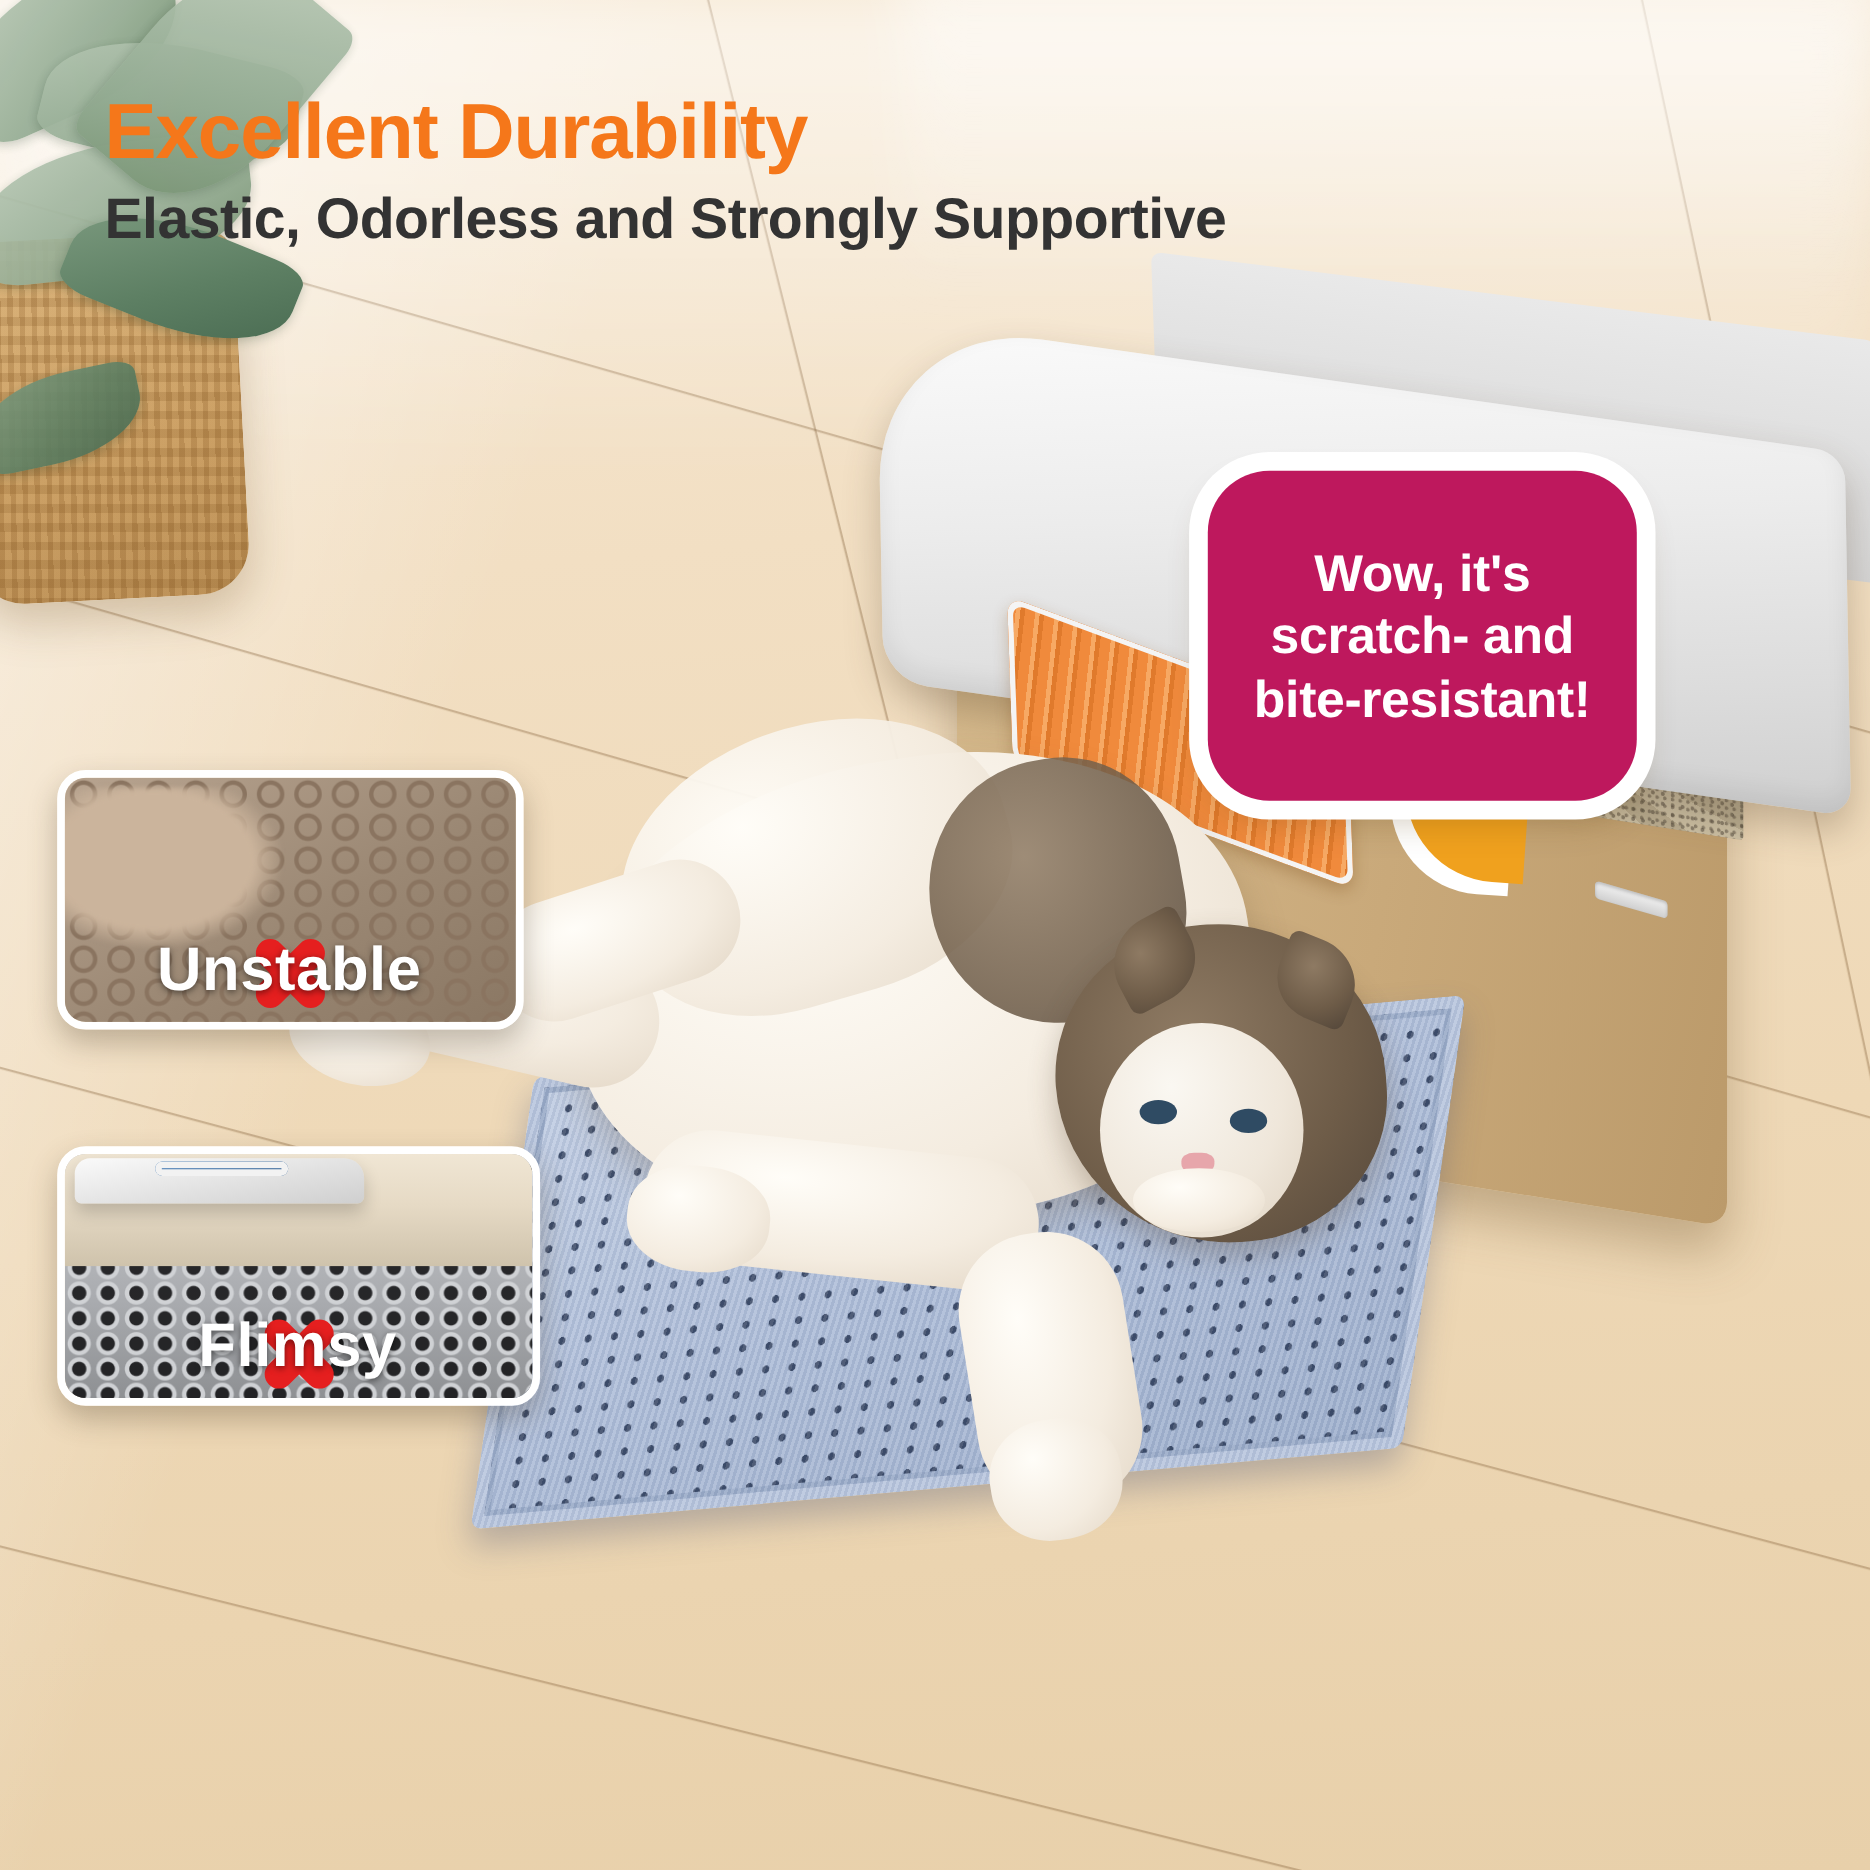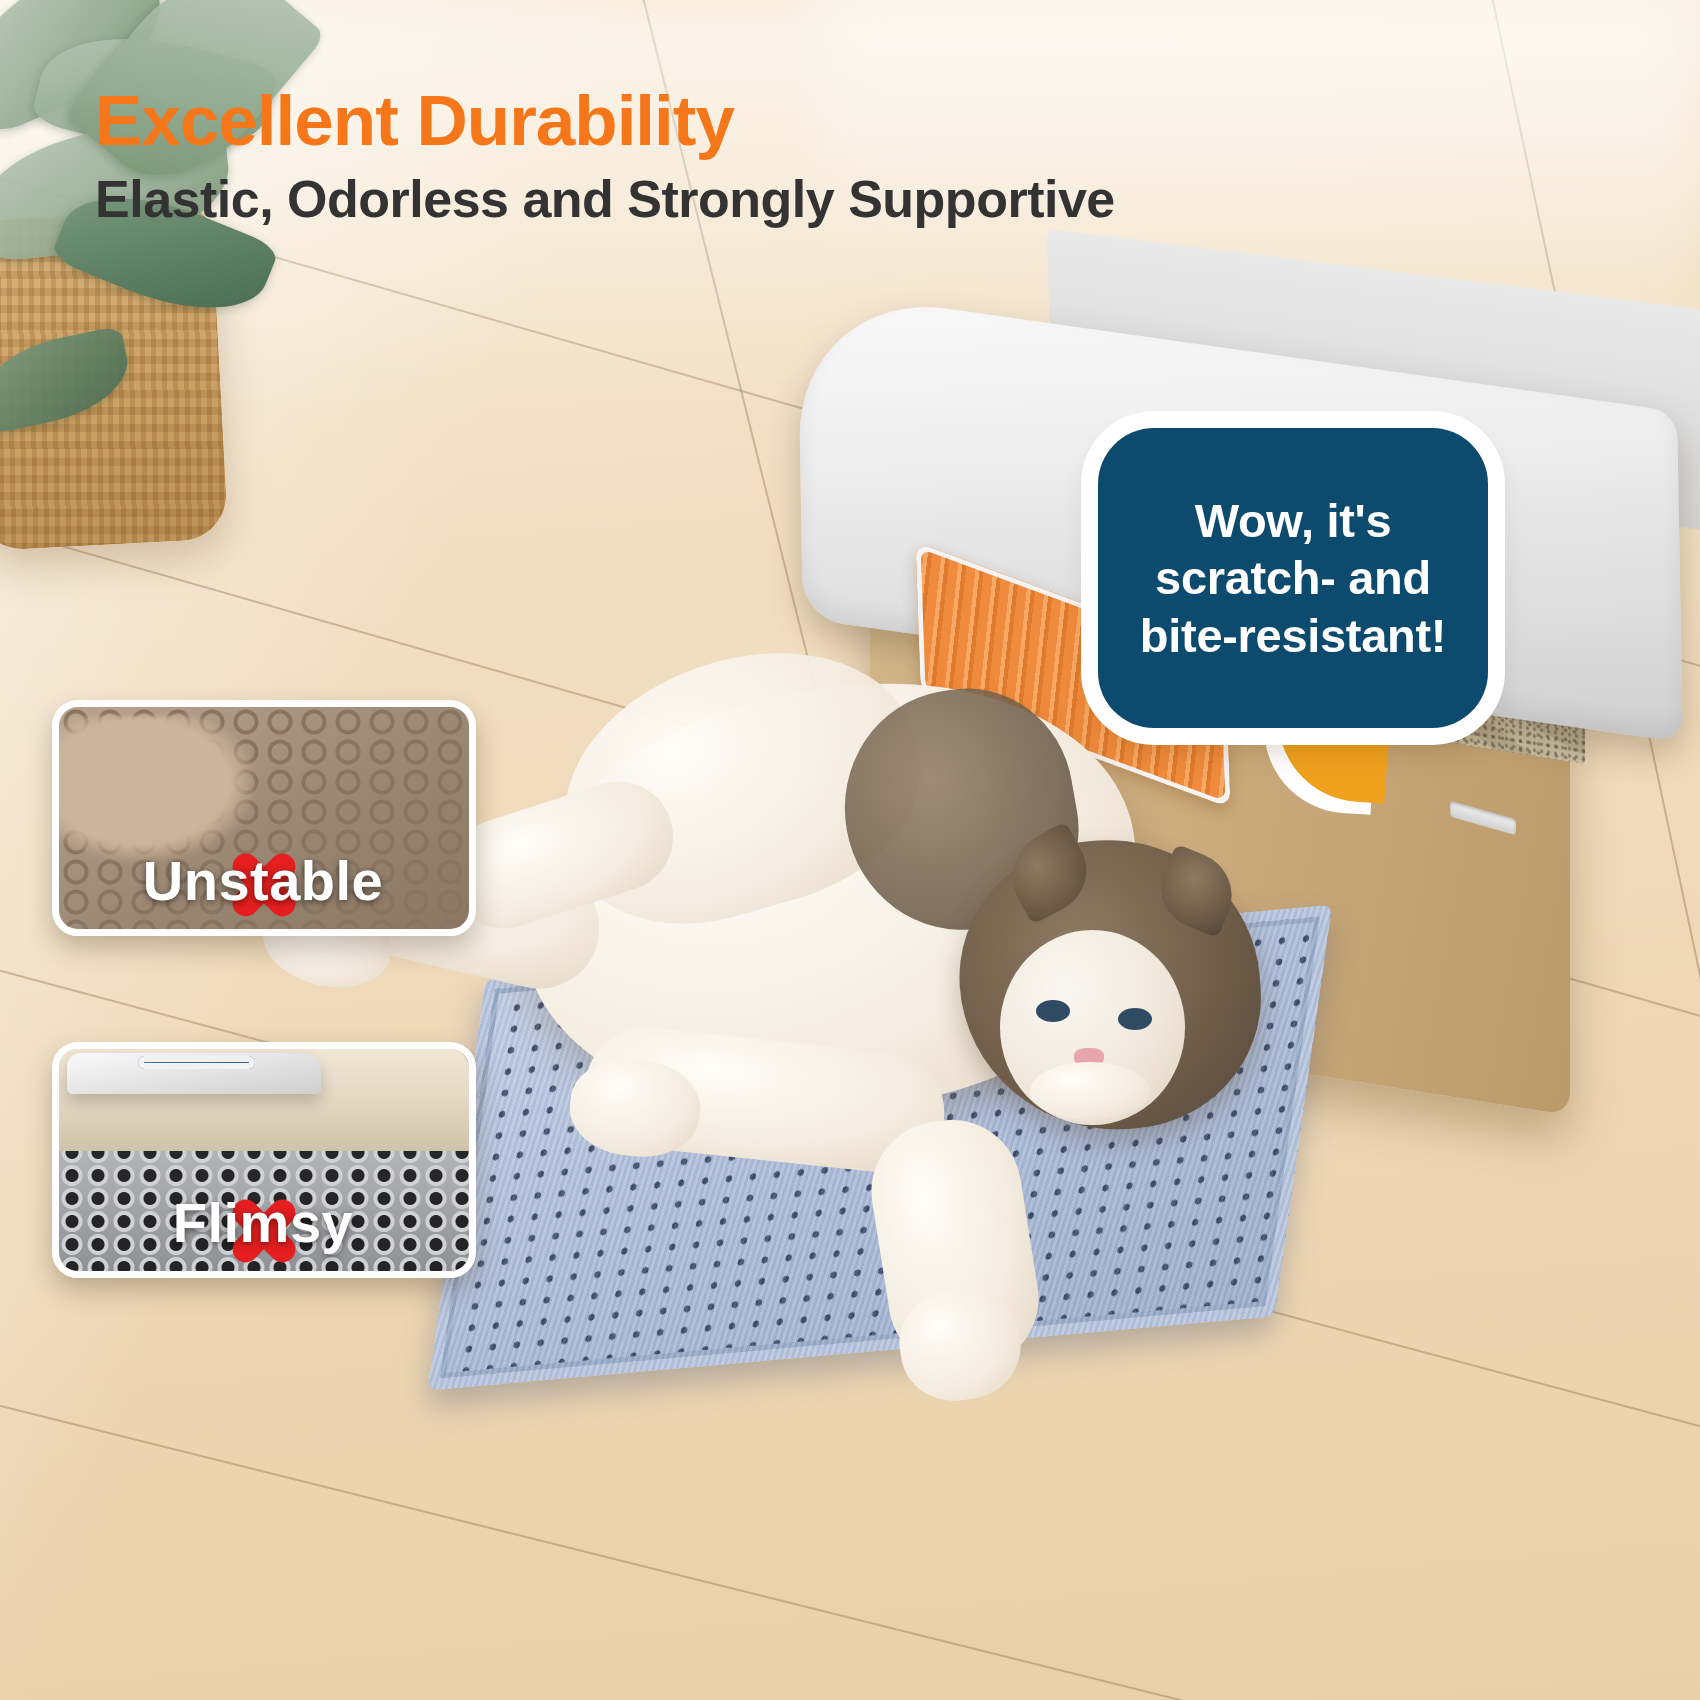--- a/index.html
+++ b/index.html
@@ -124,21 +124,21 @@
     background:linear-gradient(160deg,#3e78b5,#2c5b8e);border-radius:14px;
     box-shadow:inset 0 0 0 6px #f2f2f2;}
 
   
   .head{position:absolute;left:95px;top:86px;width:1020px;}
   .h1{font-size:71px;line-height:.98;font-weight:800;color:#F5771A;letter-spacing:-1px;margin:0;}
   .h2{font-size:52px;line-height:1.14;font-weight:700;color:#333333;margin:14px 0 0 0;letter-spacing:-.5px;}
 
   
   .bubble-wrap{position:absolute;left:1098px;top:428px;width:390px;height:300px;}
-  .bubble{position:absolute;inset:0;background:#0c4a6e;border-radius:56px;
+  .bubble{position:absolute;inset:0;background:#be185d;border-radius:56px;
     box-shadow:0 0 0 17px #ffffff, 0 16px 34px rgba(90,60,10,.30);
     display:flex;align-items:center;justify-content:center;}
   .bubble p{margin:0;text-align:center;color:#fff;font-weight:700;
     font-size:47px;line-height:1.22;letter-spacing:-.3px;padding:0 14px;}
   .tail{position:absolute;left:178px;top:268px;width:112px;height:104px;
     background:#F0A11E;
     border-radius:0 0 0 84px;
     box-shadow:-13px 12px 0 0 #ffffff;
     transform:rotate(4deg);}
   .tail-cover{position:absolute;left:178px;top:258px;width:130px;height:34px;background:#F0A11E;}
@@ -223,21 +223,21 @@
 
   <div class="card" style="left:52px;top:700px;width:410px;height:222px;">
     <div class="mesh-brown"></div>
     <div class="xmark" style="left:50%;top:80%;">
         <span></span>
         <span></span>
       </div>
     <div class="cap">Unstable</div>
   </div>
 
-  <div class="card" style="left:52px;top:1042px;width:410px;height:222px;">
+  <div class="card" style="left:52px;top:1042px;width:410px;height:222px;padding-left:15px;">
     <div class="mesh-grey"></div>
     <div class="app-top">
       <div class="appliance">
         <div class="win"></div>
       </div>
     </div>
     <div class="xmark" style="left:50%;top:82%;">
         <span></span>
         <span></span>
       </div>

